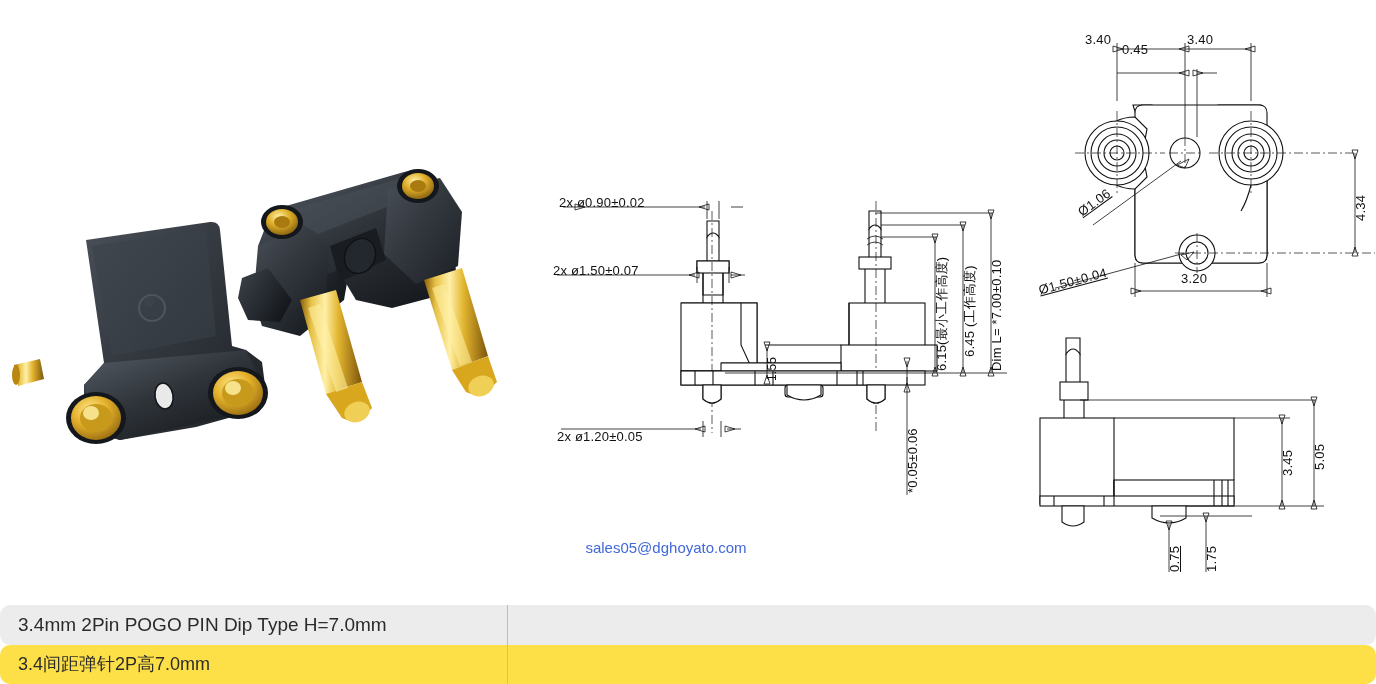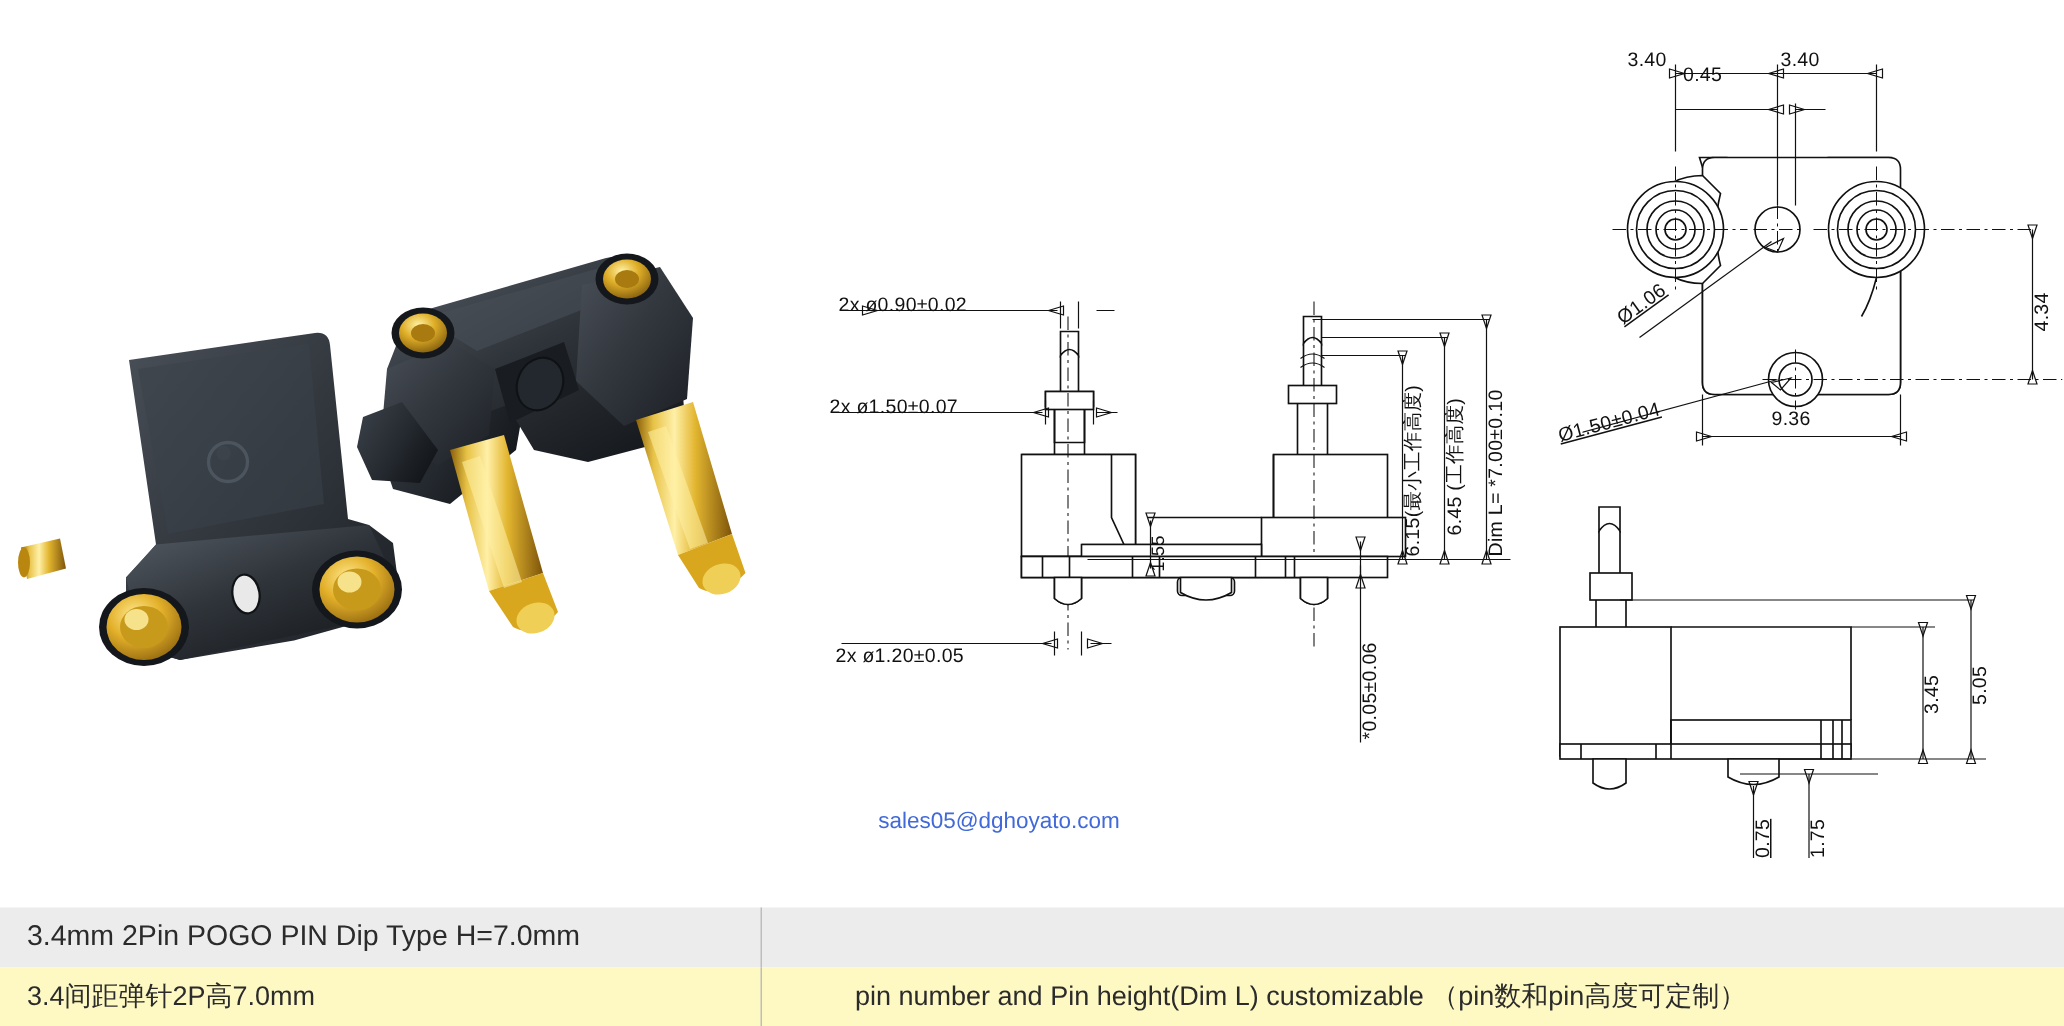--- a/index.html
+++ b/index.html
@@ -22,23 +22,23 @@
   .small{font-size:12px;}
 
   
   #email{
     position:absolute;left:0;top:539px;width:1332px;text-align:center;
     font-size:15px;color:#4169d8;font-family:"Liberation Sans",sans-serif;
   }
 
   
   #footer{position:absolute;left:0;top:605px;width:1376px;height:79px;}
-  .frow{display:flex;width:100%;height:39.5px;align-items:flex-end;}
+  .frow{display:flex;width:100%;height:39.5px;align-items:flex-end;border-radius:10px;}
   .frow.r1{background:#ececec;}
-  .frow.r2{background:#fef9c3;}
+  .frow.r2{background:#fde047;}
   .fcell{height:100%;display:flex;align-items:center;box-sizing:border-box;}
   .fcell.left{width:508px;padding-left:18px;border-right:1px solid #bdbdbd;}
   .fcell.right{flex:1;padding-left:62px;}
   .fcell span{
     font-size:19px;color:#2b2b2b;font-weight:400;
     font-family:"Liberation Sans","DejaVu Sans",sans-serif;
     white-space:nowrap;
   }
   .frow.r2 .fcell span{font-size:18px;}
 
@@ -343,21 +343,21 @@
       <path class="ln-thin" d="M-40,274 L130,228"></path>
       <path class="ln-thin" d="M126,230 l13,-3 l-7,8 Z" fill="#111"></path>
     </svg>
 
     <div class="dim u" style="left:30px;top:7px;">3.40</div>
     <div class="dim u" style="left:132px;top:7px;">3.40</div>
     <div class="dim u" style="left:67px;top:17px;">0.45</div>
     <div class="dim" style="left:20px;top:182px;transform:rotate(-36deg);transform-origin:0 0;text-decoration:underline;">Ø1.06</div>
     <div class="dim" style="left:-18px;top:258px;transform:rotate(-15deg);transform-origin:0 0;text-decoration:underline;">Ø1.50±0.04</div>
     <div class="dim vert" style="left:298px;top:196px;transform:rotate(-90deg);">4.34</div>
-    <div class="dim" style="left:126px;top:246px;">9.36</div>
+    <div class="dim" style="left:126px;top:246px;">3.20</div>
   </div>
 
   <div style="position:absolute;left:1000px;top:310px;width:370px;height:270px;">
     <svg width="370" height="270" viewBox="0 0 370 270">
 
       <path class="fillw" d="M66,28 L66,44 Q73,34 80,44 L80,28 Z"></path>
       <path class="ln" d="M66,44 L66,72 M80,44 L80,72"></path>
       <rect class="fillw" x="60" y="72" width="28" height="18"></rect>
       <path class="ln" d="M64,90 L64,108 M84,90 L84,108"></path>
 
@@ -402,19 +402,16 @@
   <div id="footer">
     <div class="frow r1">
       <div class="fcell left">
         <span>3.4mm 2Pin POGO PIN Dip Type H=7.0mm</span>
       </div>
     </div>
     <div class="frow r2">
       <div class="fcell left">
         <span>3.4间距弹针2P高7.0mm</span>
       </div>
-      <div class="fcell right">
-        <span>pin number and Pin height(Dim L) customizable （pin数和pin高度可定制）</span>
-      </div>
     </div>
   </div>
 
 </div>
 
 </body></html>

